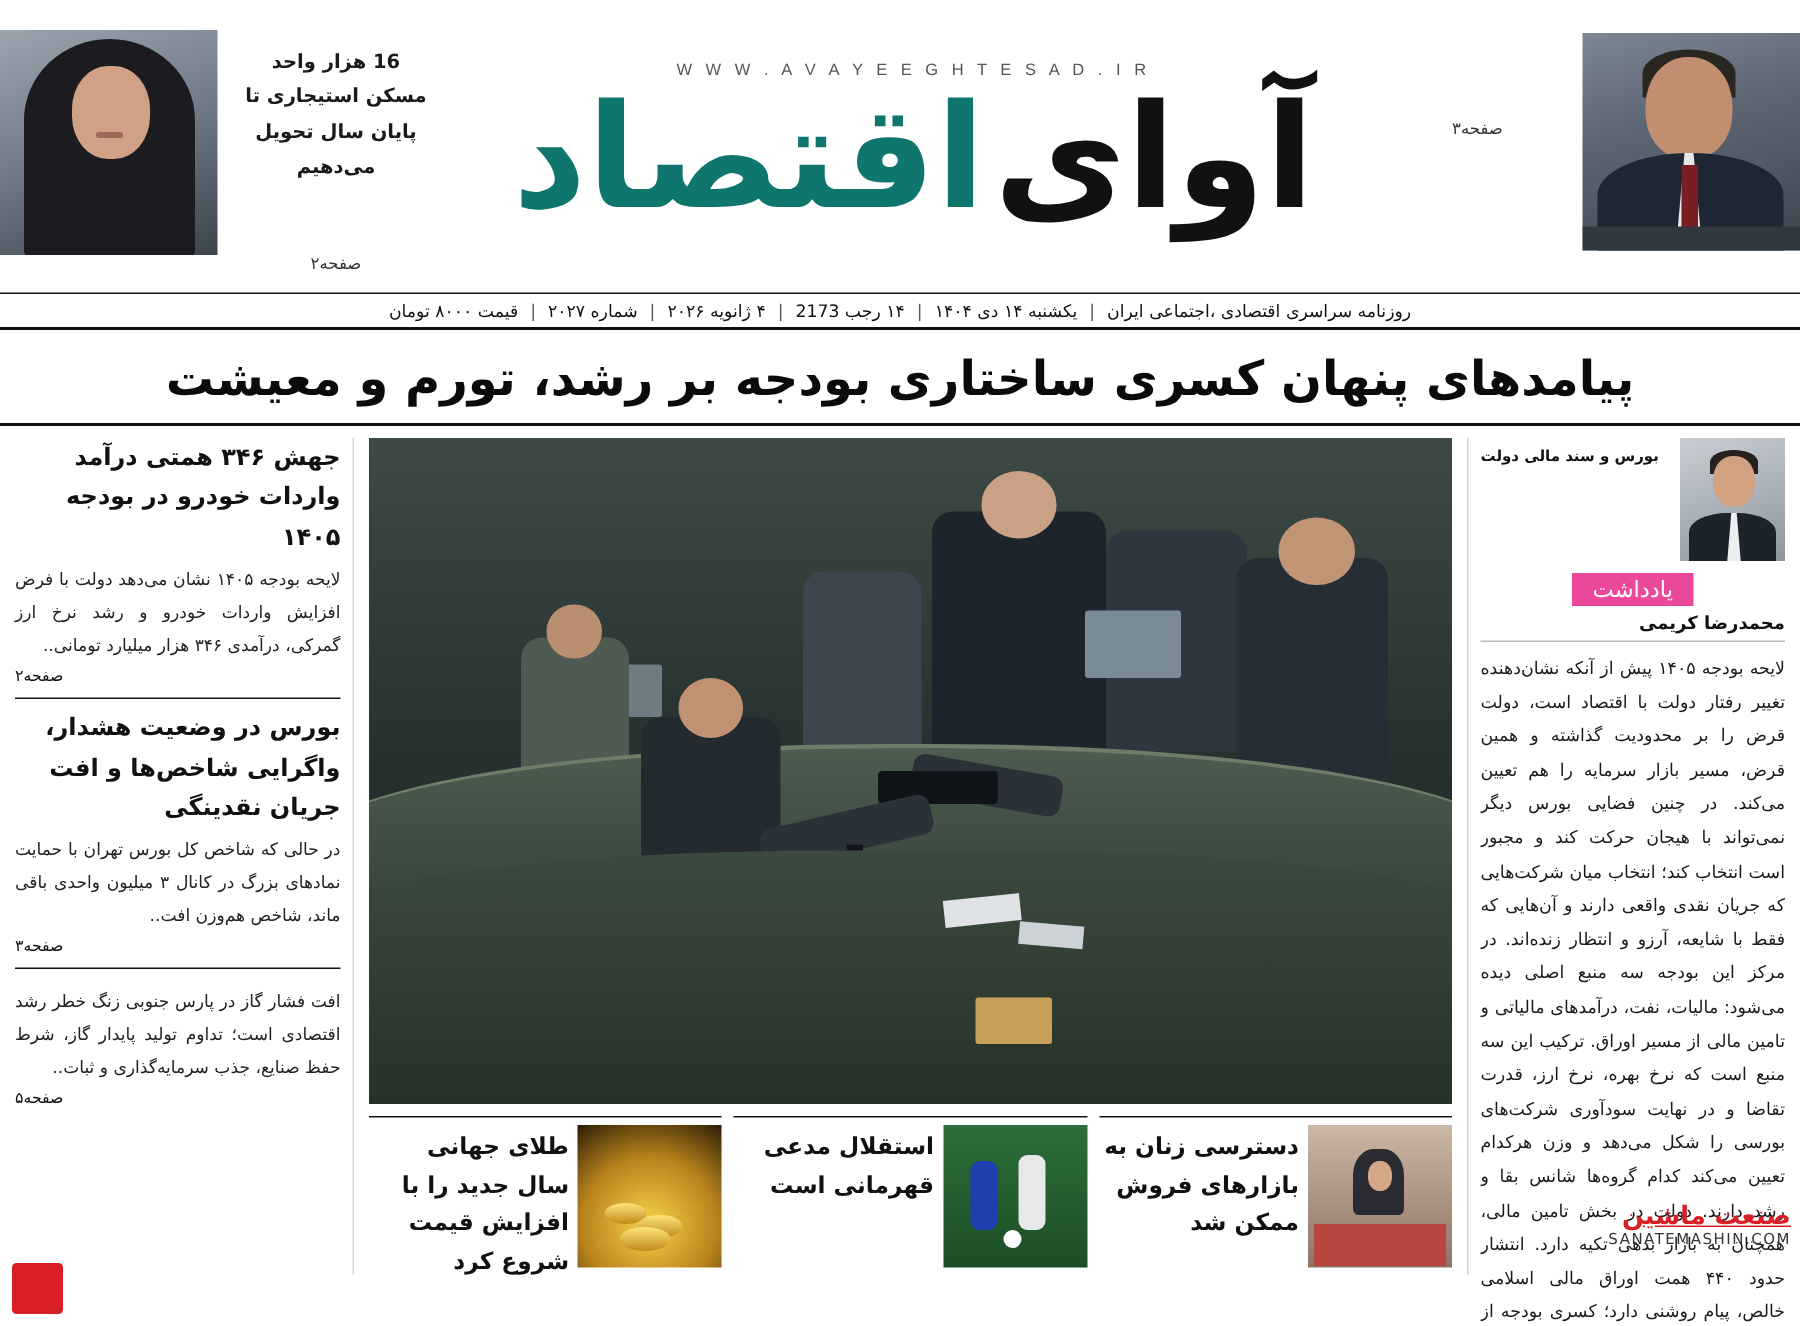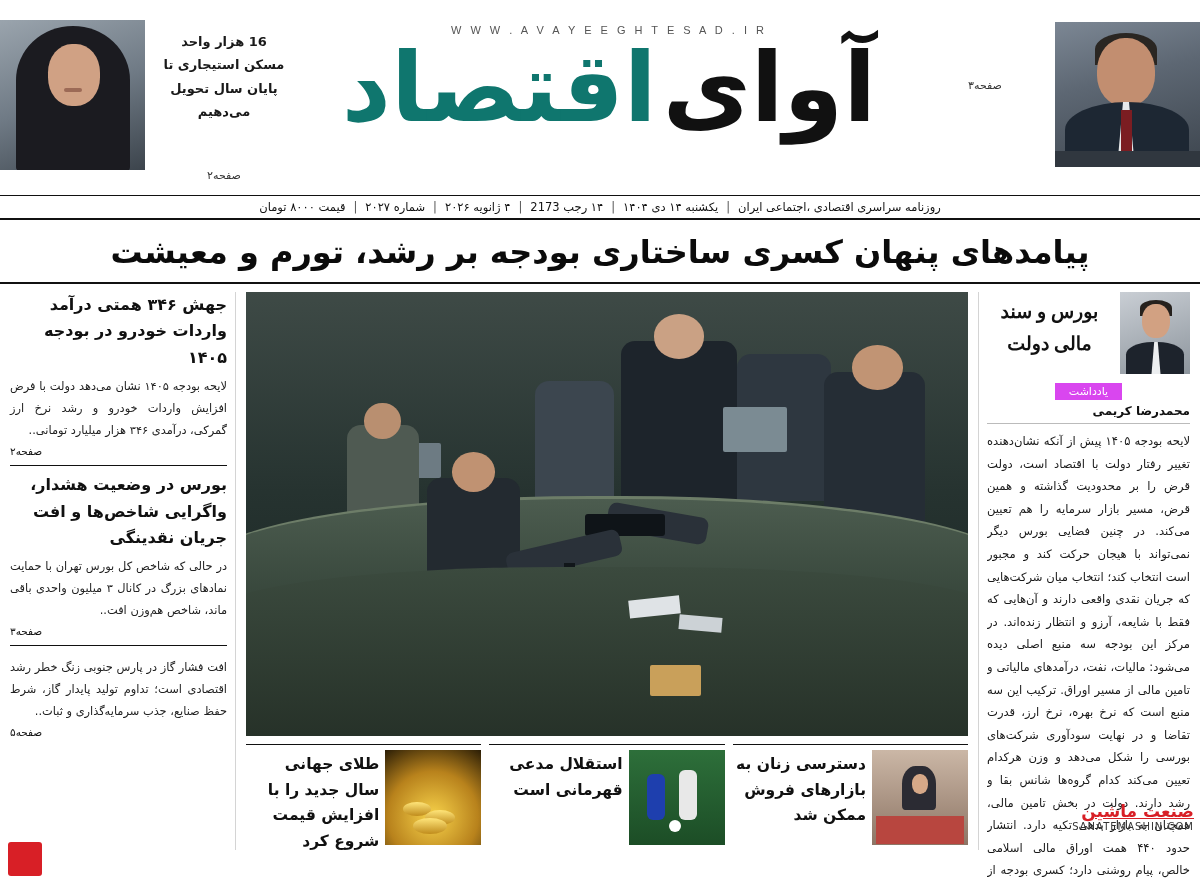--- a/index.html
+++ b/index.html
@@ -76,21 +76,21 @@
 
   .mast-center {
     order: 3;
     flex: 1 1 auto;
     position: relative;
     display: flex;
     flex-direction: column;
     align-items: center;
   }
   .mast-url {
-    margin-top: 24px;
+    margin-top: 41px;
     font-size: 11px; letter-spacing: 3px; color: #555;
     font-family: "Liberation Sans", sans-serif;
     direction: ltr;
   }
   .logo-wrap {
     margin-top: 4px;
     display: flex; align-items: center; justify-content: center;
     direction: rtl;
   }
   .logo-aava {
@@ -186,29 +186,28 @@
     width: 70px; height: 82px; flex: 0 0 70px;
     background: linear-gradient(160deg,#c9ced4,#8d959d);
     position: relative; overflow: hidden;
   }
   .lead-photo .h { position:absolute; left:22px; top:12px; width:28px; height:34px; border-radius:46%; background:#d2a182; }
   .lead-photo .hr { position:absolute; left:20px; top:8px; width:32px; height:16px; border-radius:50% 50% 0 0; background:#26211d; }
   .lead-photo .b { position:absolute; left:6px; top:50px; width:58px; height:36px; background:#1d232c; border-radius:45% 45% 0 0 / 35% 35% 0 0;}
   .lead-photo .s { position:absolute; left:27px; top:50px; width:18px; height:32px; background:#eceef0; clip-path: polygon(40% 0,60% 0,75% 100%,25% 100%); }
   .lead-title {
     flex: 1 1 auto;
-    text-align: center;
-    font-size: 19px; font-weight: bold; line-height: 1.7; color: #111;
+    text-align: left;
+    font-size: 10px; font-weight: bold; line-height: 1.7; color: #111;
     padding-top: 4px;
-    font-family: Liberation Serif, serif;
   }
   .lead-badge {
     display: inline-block;
-    background: #d946ef; color: #fff;
-    font-size: 11px; padding: 2px 14px;
+    background: #ec4899; color: #fff;
+    font-size: 15px; padding: 2px 14px;
     margin: 2px 0 4px 0;
   }
   .lead-author {
     font-size: 12px; font-weight: bold; color: #111;
     border-bottom: 1px solid #bbb;
     padding-bottom: 5px; margin-bottom: 6px;
   }
   .lead-body {
     font-size: 11.6px; line-height: 1.95; text-align: justify; color: #1a1a1a;
     height: 460px; overflow: hidden;

